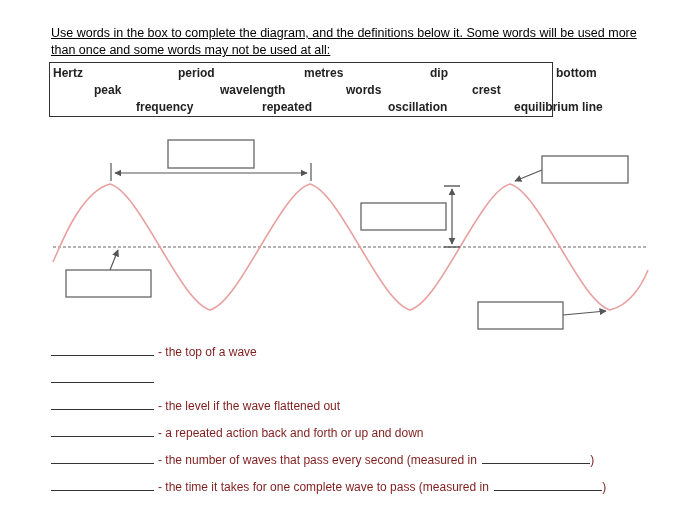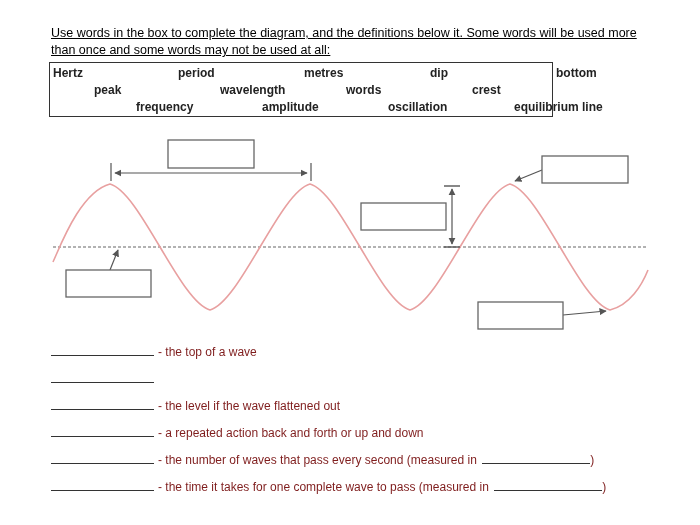--- a/index.html
+++ b/index.html
@@ -27,21 +27,21 @@
   <span class="word" style="left:254px;top:3px;">metres</span>
   <span class="word" style="left:380px;top:3px;">dip</span>
   <span class="word" style="left:506px;top:3px;">bottom</span>
 
   <span class="word" style="left:44px;top:20px;">peak</span>
   <span class="word" style="left:170px;top:20px;">wavelength</span>
   <span class="word" style="left:296px;top:20px;">words</span>
   <span class="word" style="left:422px;top:20px;">crest</span>
 
   <span class="word" style="left:86px;top:37px;">frequency</span>
-  <span class="word" style="left:212px;top:37px;">amplitude</span>
+  <span class="word" style="left:212px;top:37px;">repeated</span>
   <span class="word" style="left:338px;top:37px;">oscillation</span>
   <span class="word" style="left:464px;top:37px;">equilibrium line</span>
 </div>
 
 <svg class="diagram" width="700" height="340" viewBox="0 0 700 340">
   <defs>
     <marker id="ah" viewBox="0 0 10 10" refX="9" refY="5" markerWidth="6" markerHeight="6" orient="auto-start-reverse">
       <path d="M0,0 L10,5 L0,10 z" fill="#555"></path>
     </marker>
   </defs>

